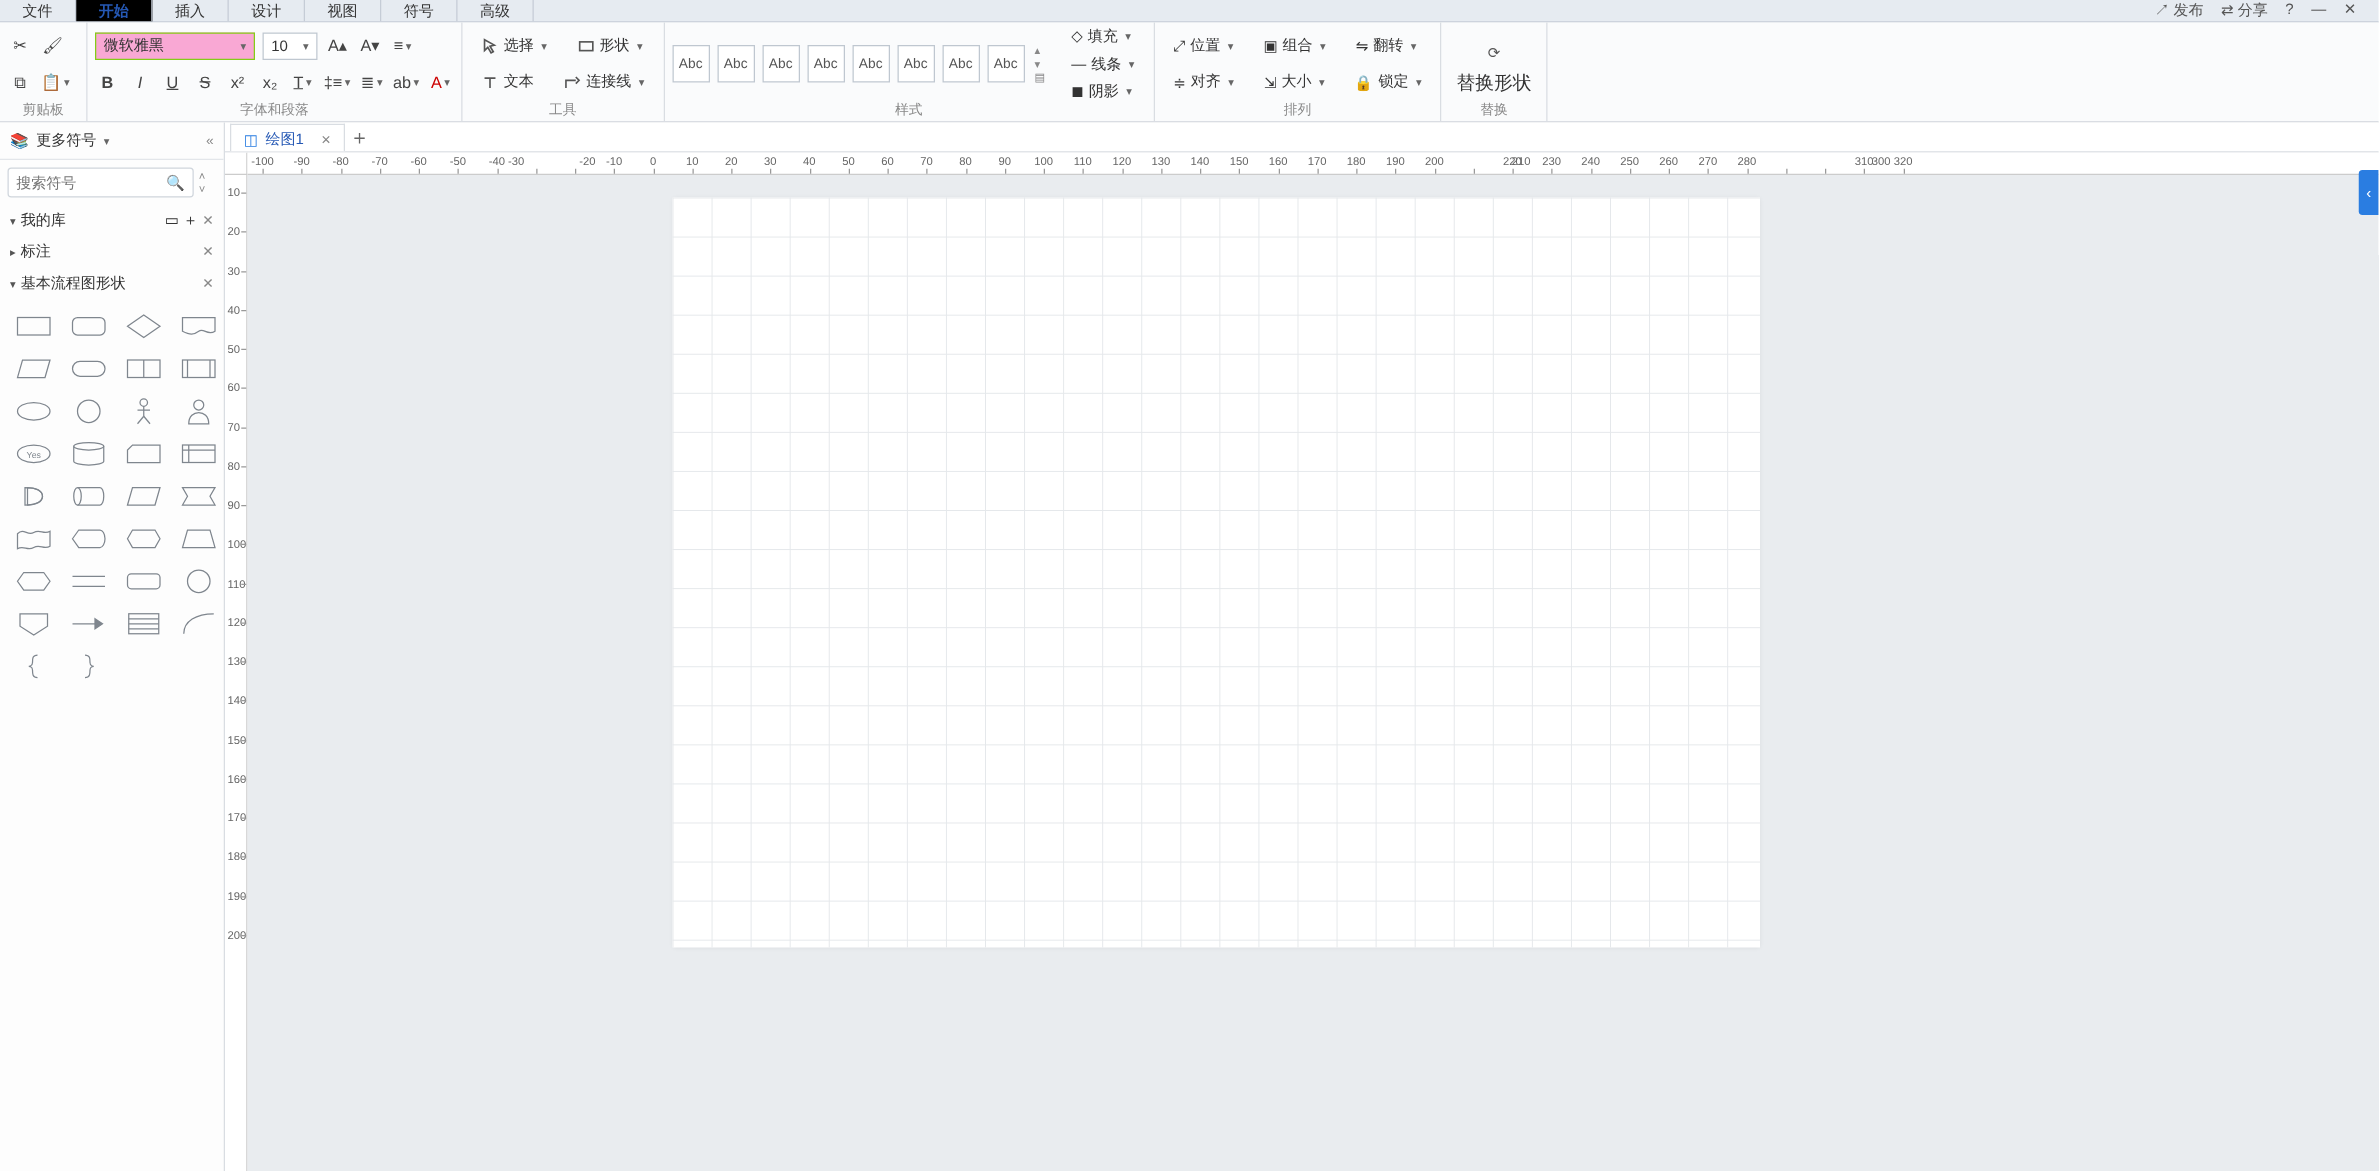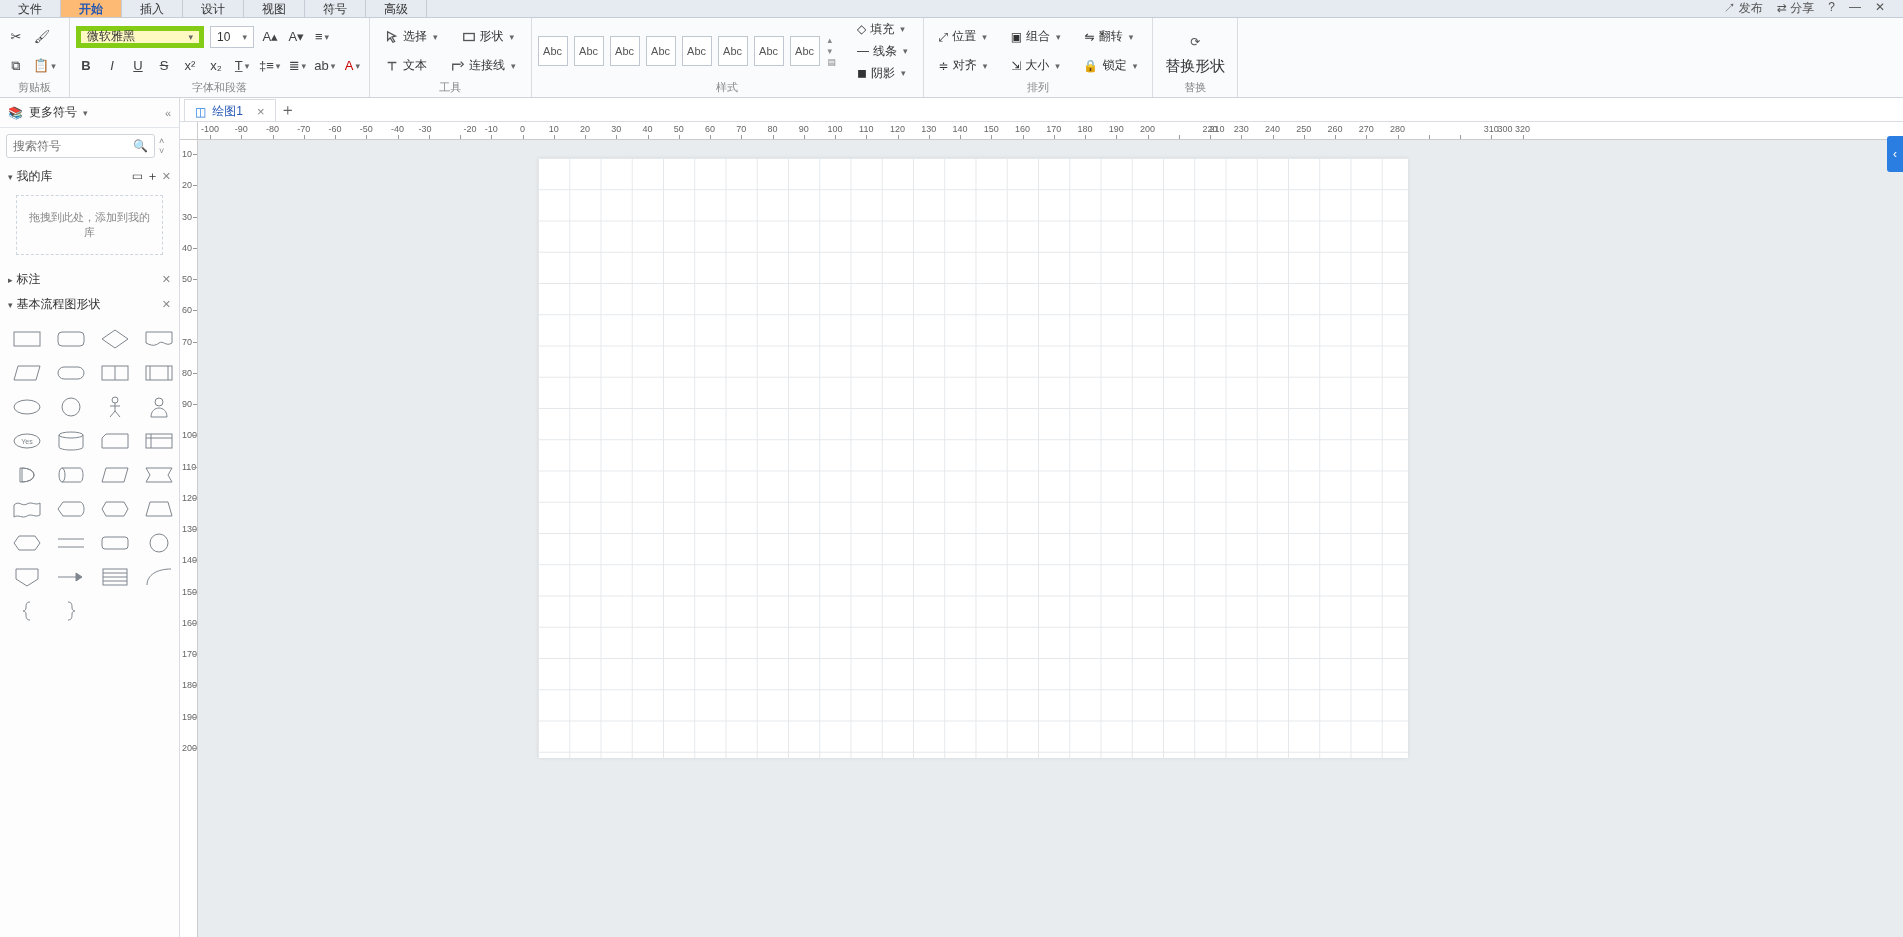--- a/index.html
+++ b/index.html
@@ -2,35 +2,35 @@
 <html><head>
 <meta charset="utf-8">
 <style>
 * { box-sizing: border-box; margin: 0; padding: 0; font-family: "Microsoft YaHei", "微软雅黑", sans-serif; }
 html, body { width: 100%; height: 100%; overflow: hidden; background: #fff; }
 
 
 .menubar { display: flex; height: 18px; background: #e6ebf1; border-bottom: 1px solid #c5ccd6; font-size: 12px; color: #333; user-select: none; }
 .menubar .spacer { flex: 1; }
 .menubar .tab { padding: 1px 18px 0; border-right: 1px solid #c5ccd6; cursor: pointer; }
-.menubar .tab.active { background: #fdba74; color: #2558b4; font-weight: bold; }
+.menubar .tab.active { background: #000000; color: #2558b4; font-weight: bold; }
 .menubar .right { display: flex; gap: 14px; padding-right: 18px; color: #555; }
 .menubar .right span { cursor: pointer; }
 
 
 .ribbon { display: flex; height: 80px; background: #fafbfc; border-bottom: 1px solid #d0d4da; font-size: 12px; color: #333; }
 .ribbon-group { display: flex; flex-direction: column; border-right: 1px solid #d9dde2; padding: 4px 6px 0; }
 .ribbon-group .rows { flex: 1; display: flex; flex-direction: column; justify-content: space-around; }
 .ribbon-group .row { display: flex; align-items: center; gap: 6px; min-height: 26px; }
 .ribbon-group .title { text-align: center; font-size: 11px; color: #888; padding-bottom: 2px; }
 
 .icon-btn { border: 1px solid transparent; background: none; min-width: 20px; height: 22px; border-radius: 3px; cursor: pointer; display: inline-flex; align-items: center; justify-content: center; font-size: 13px; color: #444; }
 .drop::after { content: "▾"; font-size: 9px; margin-left: 2px; color: #666; }
 
-.font-select { width: 128px; height: 22px; border: 5px solid #84cc16; background: #fef9c3; font-size: 12px; padding: 0 6px; display: flex; align-items: center; justify-content: space-between; cursor: pointer; }
+.font-select { width: 128px; height: 22px; border: 1px solid #84cc16; background: #f9a8d4; font-size: 12px; padding: 0 6px; display: flex; align-items: center; justify-content: space-between; cursor: pointer; }
 .font-select .arrow, .size-select .arrow { font-size: 9px; color: #666; }
 .size-select { width: 44px; height: 22px; border: 1px solid #bfc7d0; background: #fff; font-size: 12px; padding: 0 6px; display: flex; align-items: center; justify-content: space-between; cursor: pointer; }
 
 .bold { font-weight: bold; }
 .italic { font-style: italic; }
 .underline { text-decoration: underline; }
 .strike { text-decoration: line-through; }
 
 .toolitem { display: inline-flex; align-items: center; gap: 4px; padding: 2px 8px; border: 1px solid transparent; border-radius: 3px; height: 22px; cursor: pointer; font-size: 12px; color: #333; }
 .toolitem svg { width: 14px; height: 14px; stroke: #555; fill: none; stroke-width: 1.5; }
@@ -270,21 +270,20 @@
     </div>
 
     <div class="section-hdr">
       <span><span class="tri">▾</span><span>我的库</span></span>
       <span class="ctrls">
         <span>▭</span>
         <span>＋</span>
         <span class="x">✕</span>
       </span>
     </div>
-    <div class="drop-zone">拖拽到此处，添加到我的库</div>
 
     <div class="section-hdr">
       <span><span class="tri">▸</span><span>标注</span></span>
       <span class="x">✕</span>
     </div>
 
     <div class="section-hdr">
       <span><span class="tri">▾</span><span>基本流程图形状</span></span>
       <span class="x">✕</span>
     </div>
@@ -502,21 +501,21 @@
           <div class="ruler-tick" style="left: 74.5px;">-80</div>
           <div class="tick-line" style="left: 74.5px;"></div>
           <div class="ruler-tick" style="left: 105.75px;">-70</div>
           <div class="tick-line" style="left: 105.75px;"></div>
           <div class="ruler-tick" style="left: 137px;">-60</div>
           <div class="tick-line" style="left: 137px;"></div>
           <div class="ruler-tick" style="left: 168.25px;">-50</div>
           <div class="tick-line" style="left: 168.25px;"></div>
           <div class="ruler-tick" style="left: 199.5px;">-40</div>
           <div class="tick-line" style="left: 199.5px;"></div>
-          <div class="ruler-tick" style="left: 227px;">-30</div>
+          <div class="ruler-tick" style="left: 215px;">-30</div>
           <div class="tick-line" style="left: 230.75px;"></div>
           <div class="ruler-tick" style="left: 272px;">-20</div>
           <div class="tick-line" style="left: 262px;"></div>
           <div class="ruler-tick" style="left: 293.25px;">-10</div>
           <div class="tick-line" style="left: 293.25px;"></div>
           <div class="ruler-tick" style="left: 324.5px;">0</div>
           <div class="tick-line" style="left: 324.5px;"></div>
           <div class="ruler-tick" style="left: 355.75px;">10</div>
           <div class="tick-line" style="left: 355.75px;"></div>
           <div class="ruler-tick" style="left: 387px;">20</div>

